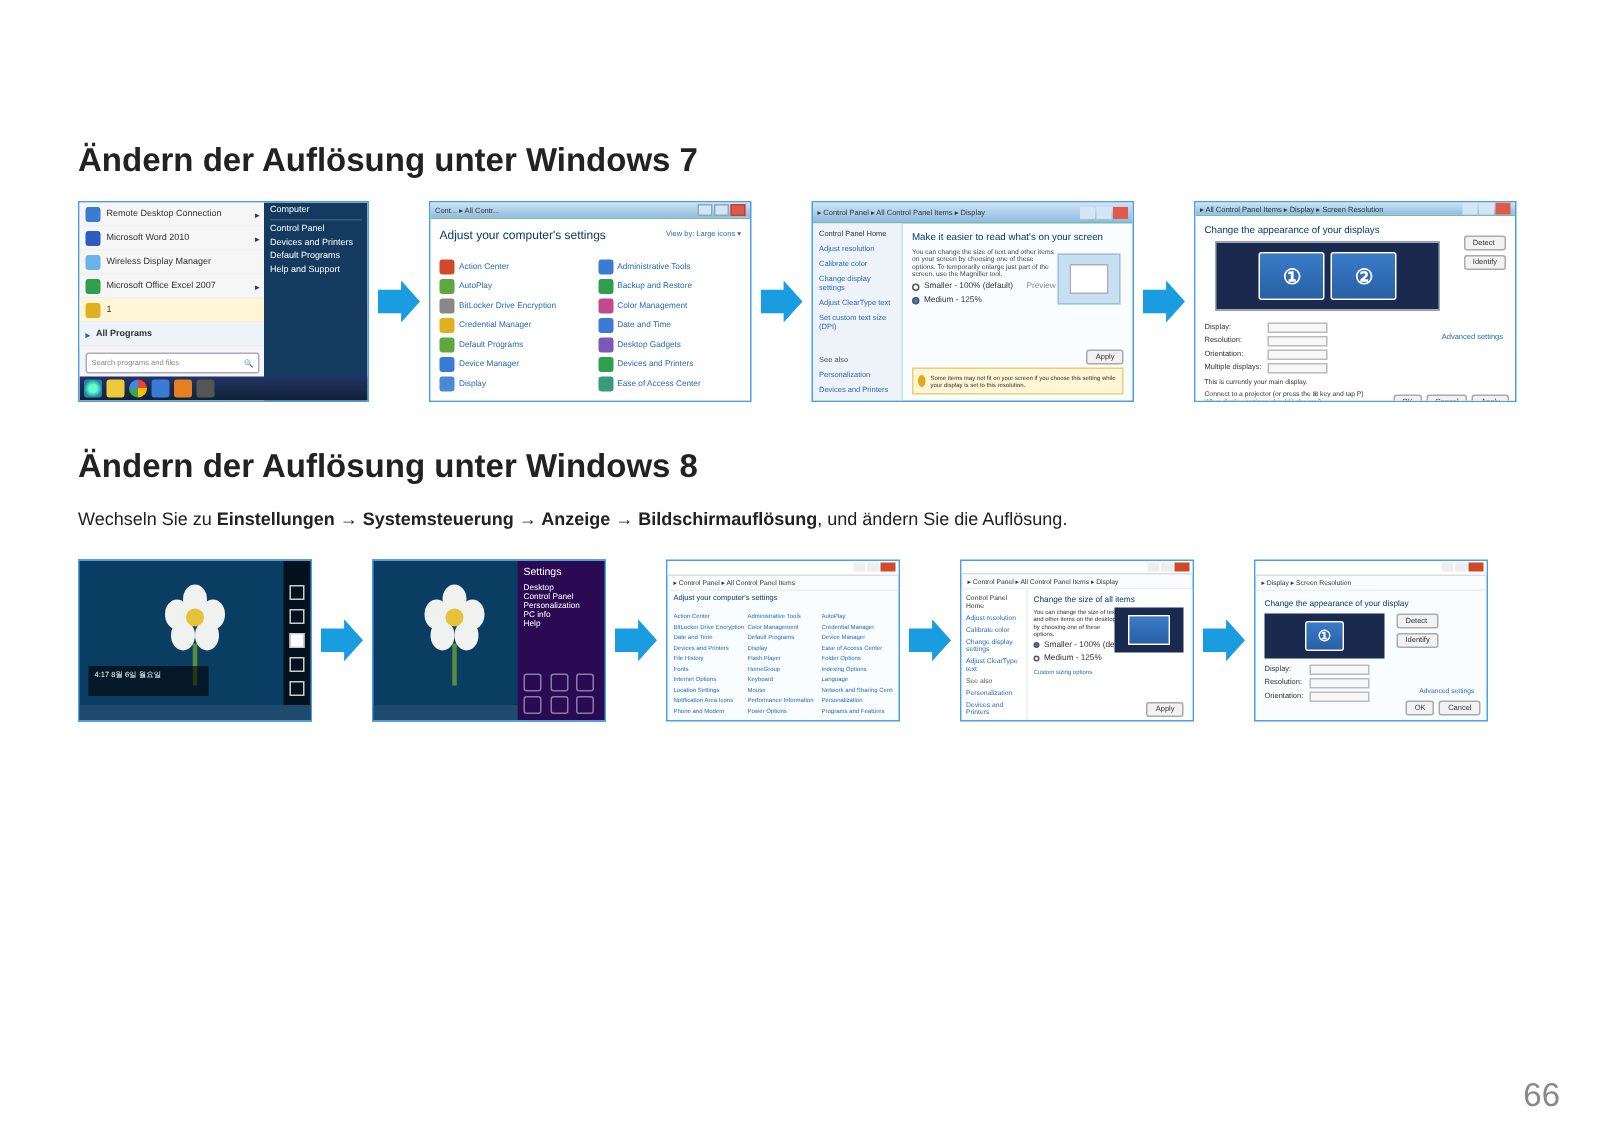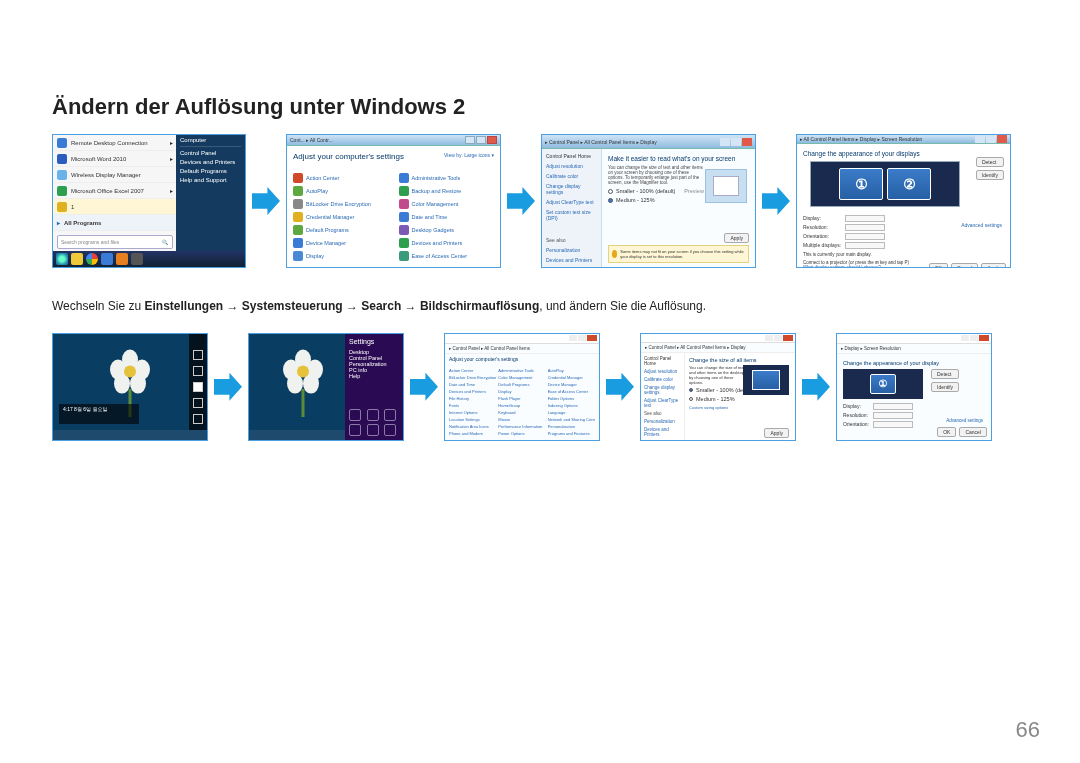--- a/index.html
+++ b/index.html
@@ -116,21 +116,21 @@
   .dispright8 { flex:1; padding:4px; position:relative; font-size:5px;}
   .darkbox { width:46px; height:30px; background:#1a2a4f; position:absolute; right:6px; top:12px; display:flex; align-items:center; justify-content:center;}
 
   .btnrow { position:absolute; bottom:3px; right:4px; display:flex; gap:3px;}
   .small-select { border:1px solid #bbb; background:#f8f8f8; width:40px; height:7px; display:inline-block;}
 </style>
 </head>
 <body>
 
 <div class="section">
-  <div class="heading">Ändern der Auflösung unter Windows 2</div>
+  <div class="heading">Ändern der Auflösung unter Windows 7</div>
   <div class="row">
 
     <div class="thumb t-w7-1">
       <div class="startmenu">
         <div class="rowi">
             <span class="ic" style="background:#3a7bd5"></span>
             <span>Remote Desktop Connection</span>
             <span style="margin-left:auto">▸</span>
           </div>
         <div class="rowi">
@@ -345,22 +345,23 @@
           <span class="btn">Cancel</span>
           <span class="btn">Apply</span>
         </div>
       </div>
     </div>
 
   </div>
 </div>
 
 <div class="section">
+  <div class="heading">Ändern der Auflösung unter Windows 8</div>
   <div class="instruction">
-    <span>Wechseln Sie zu </span><b>Einstellungen → Systemsteuerung → Search → Bildschirmauflösung</b><span>, und ändern Sie die Auflösung.</span>
+    <span>Wechseln Sie zu </span><b>Einstellungen → Systemsteuerung → Anzeige → Bildschirmauflösung</b><span>, und ändern Sie die Auflösung.</span>
   </div>
   <div class="row">
 
     <div class="thumb t-w8-desk">
       <div class="stem"></div>
       <div class="flower">
         <div class="petal p1"></div>
           <div class="petal p2"></div>
           <div class="petal p3"></div>
           <div class="petal p4"></div>

